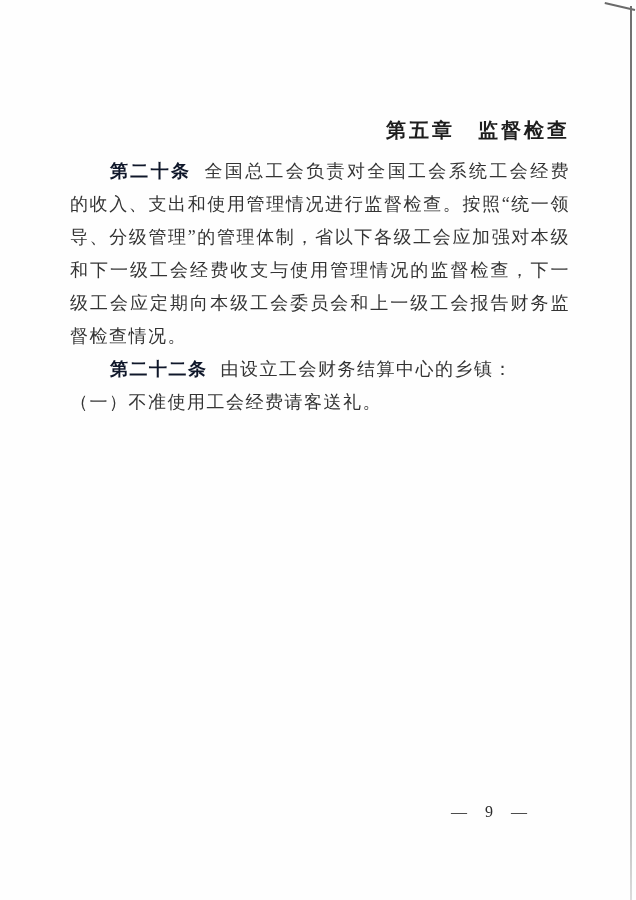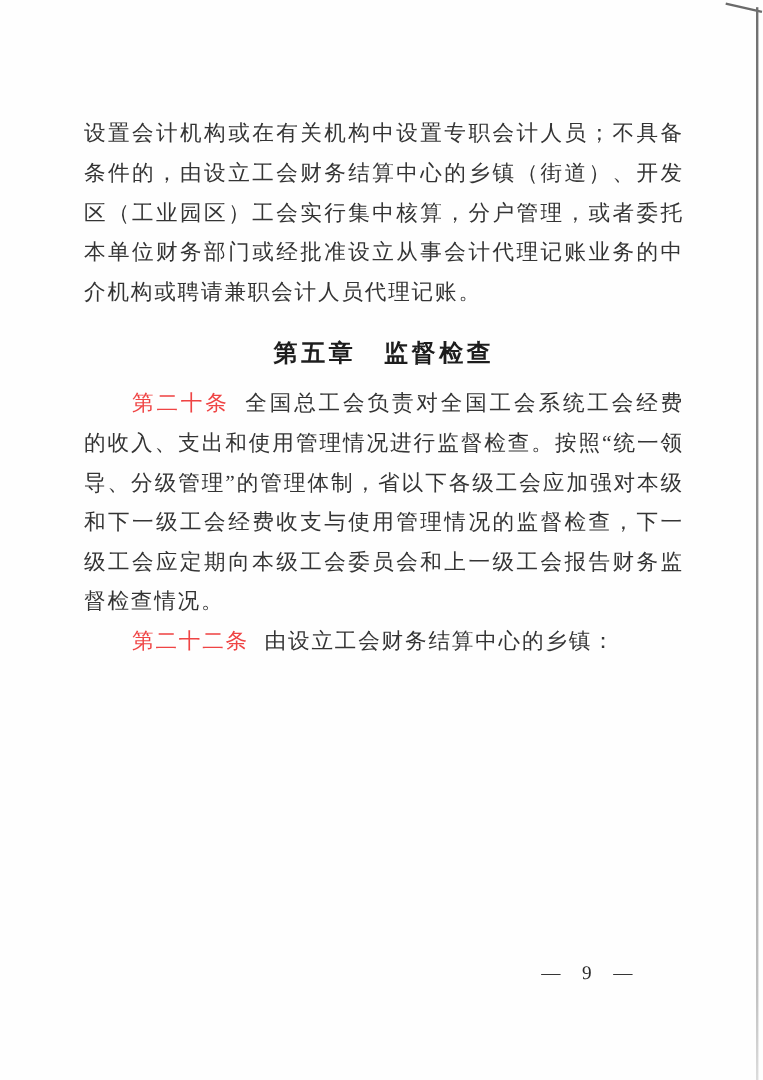--- a/index.html
+++ b/index.html
@@ -44,29 +44,29 @@
   p.body {
     font-size: 18px;
     line-height: 33px;
     letter-spacing: 1.5px;
     text-align: justify;
     text-justify: inter-ideograph;
     color: #343434;
   }
   p.indent { text-indent: 40px; }
   .term {
-    font-weight: normal;
-    color: #ef4444;
+    font-weight: bold;
+    color: #0f172a;
     margin-right: 13px;
   }
   h2.chapter {
     font-size: 20px;
     line-height: 30px;
     font-weight: bold;
-    text-align: center;
+    text-align: right;
     letter-spacing: 3px;
     color: #1d1d1d;
     margin-top: 20px;
     margin-bottom: 10px;
   }
   .page-number {
     position: absolute;
     top: 803px;
     right: 102px;
     font-size: 16px;
@@ -78,27 +78,27 @@
 </head>
 <body>
 
 <div class="page">
 
   <div class="scan-corner"></div>
   <div class="scan-edge"></div>
 
   <div class="content">
 
-    <p class="body">设置会计机构或在有关机构中设置专职会计人员；不具备条件的，由设立工会财务结算中心的乡镇（街道）、开发区（工业园区）工会实行集中核算，分户管理，或者委托本单位财务部门或经批准设立从事会计代理记账业务的中介机构或聘请兼职会计人员代理记账。</p>
 
     <h2 class="chapter">第五章　监督检查</h2>
 
     <p class="body indent"><span class="term">第二十条</span><span>全国总工会负责对全国工会系统工会经费的收入、支出和使用管理情况进行监督检查。按照“统一领导、分级管理”的管理体制，省以下各级工会应加强对本级和下一级工会经费收支与使用管理情况的监督检查，下一级工会应定期向本级工会委员会和上一级工会报告财务监督检查情况。</span></p>
 
 
     <p class="body indent"><span class="term">第二十二条</span><span>由设立工会财务结算中心的乡镇：</span></p>
 
+    <p class="body">（一）不准使用工会经费请客送礼。</p>
 
   </div>
 
   <div class="page-number">— 9 —</div>
 
 </div>
 
 </body></html>

